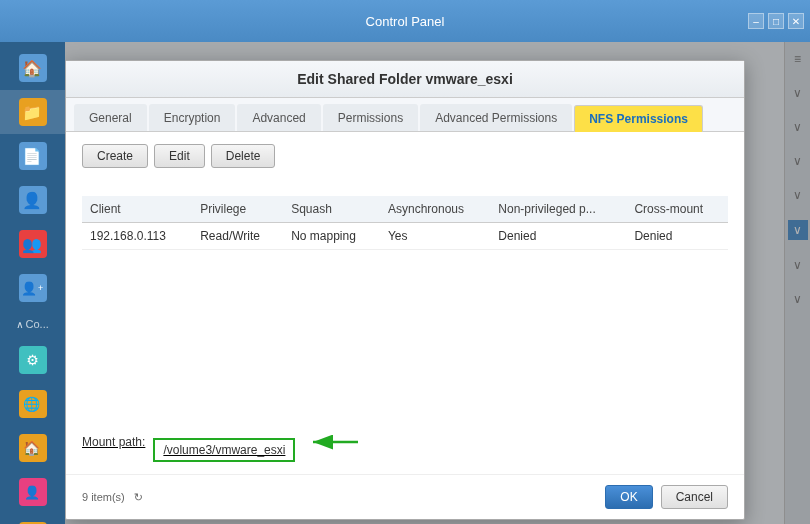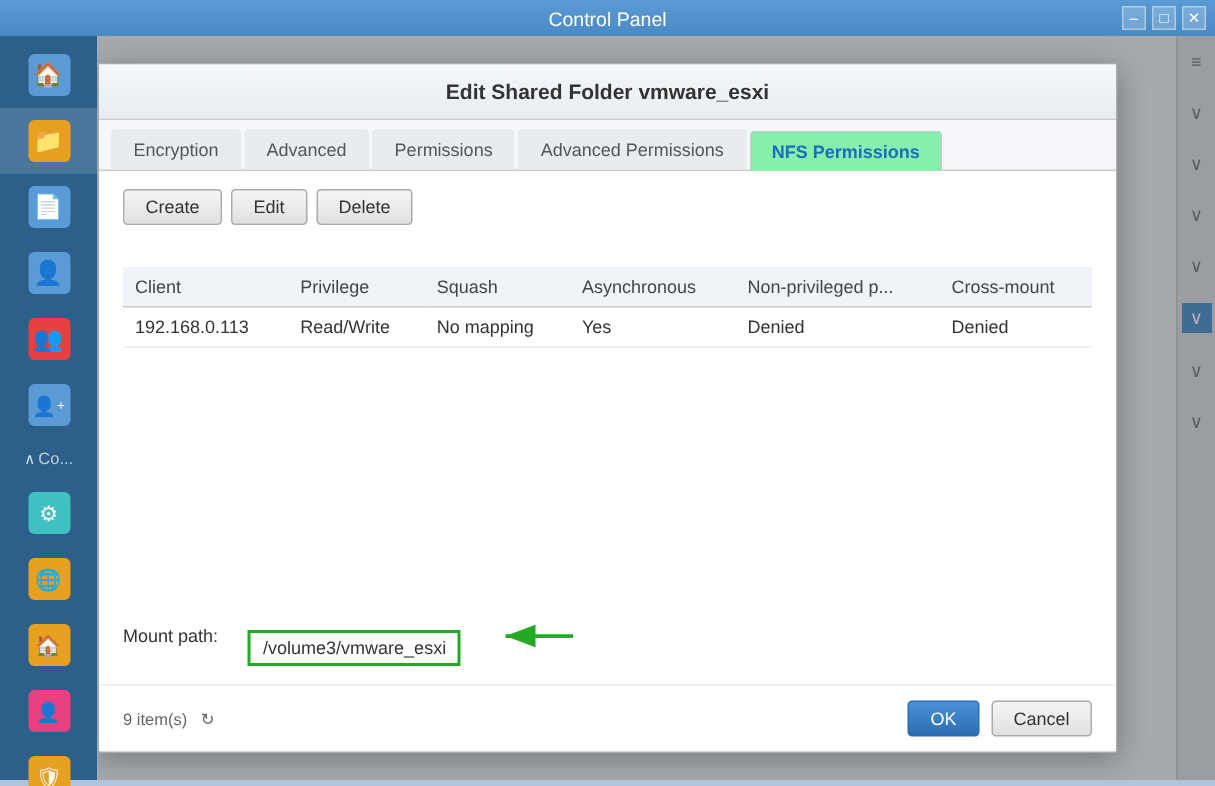--- a/index.html
+++ b/index.html
@@ -9,21 +9,21 @@
       background: #b0c4de;
       width: 810px;
       height: 524px;
       overflow: hidden;
       position: relative;
     }
 
     
     .title-bar {
       background: linear-gradient(to bottom, #5b9bd5, #4a8ac4);
-      height: 24px;
+      height: 42px;
       display: flex;
       align-items: center;
       justify-content: center;
       position: relative;
       color: white;
       font-size: 13px;
     }
     .title-bar-controls {
       position: absolute;
       right: 6px;
@@ -135,21 +135,21 @@
       cursor: pointer;
       font-size: 12px;
       color: #555;
       border: 1px solid transparent;
       border-bottom: none;
       margin-right: 2px;
       background: #e8ecf0;
       border-radius: 3px 3px 0 0;
     }
     .tab.active {
-      background: #86efac;
+      background: #fde047;
       border-color: #ccc;
       border-bottom-color: white;
       color: #1a6ebd;
       font-weight: bold;
       position: relative;
       bottom: -1px;
       z-index: 1;
     }
 
     .modal-body {
@@ -199,22 +199,23 @@
       border-bottom: 1px solid #eee;
       color: #333;
     }
 
     
     .mount-path-area {
       margin-top: auto;
       padding-top: 10px;
       display: flex;
       align-items: center;
-      gap: 20px;
-      font-size: 12px;
+      gap: 8px;
+      font-size: 12px;
+      text-decoration: underline;
     }
     .mount-path-label {
       color: #333;
       white-space: nowrap;
     }
     .mount-path-value {
       border: 2px solid #22aa22;
       padding: 3px 8px;
       background: white;
       color: #333;
@@ -345,20 +346,21 @@
     </div>
 
     <div class="modal-overlay">
       <div class="modal">
 
         <div class="modal-header">
           <span>Edit Shared Folder vmware_esxi</span>
         </div>
 
         <div class="modal-tabs">
+          <div class="tab">General</div>
           <div class="tab">Encryption</div>
           <div class="tab">Advanced</div>
           <div class="tab">Permissions</div>
           <div class="tab">Advanced Permissions</div>
           <div class="tab active">NFS Permissions</div>
         </div>
 
         <div class="modal-body">
 
           <div class="toolbar">

